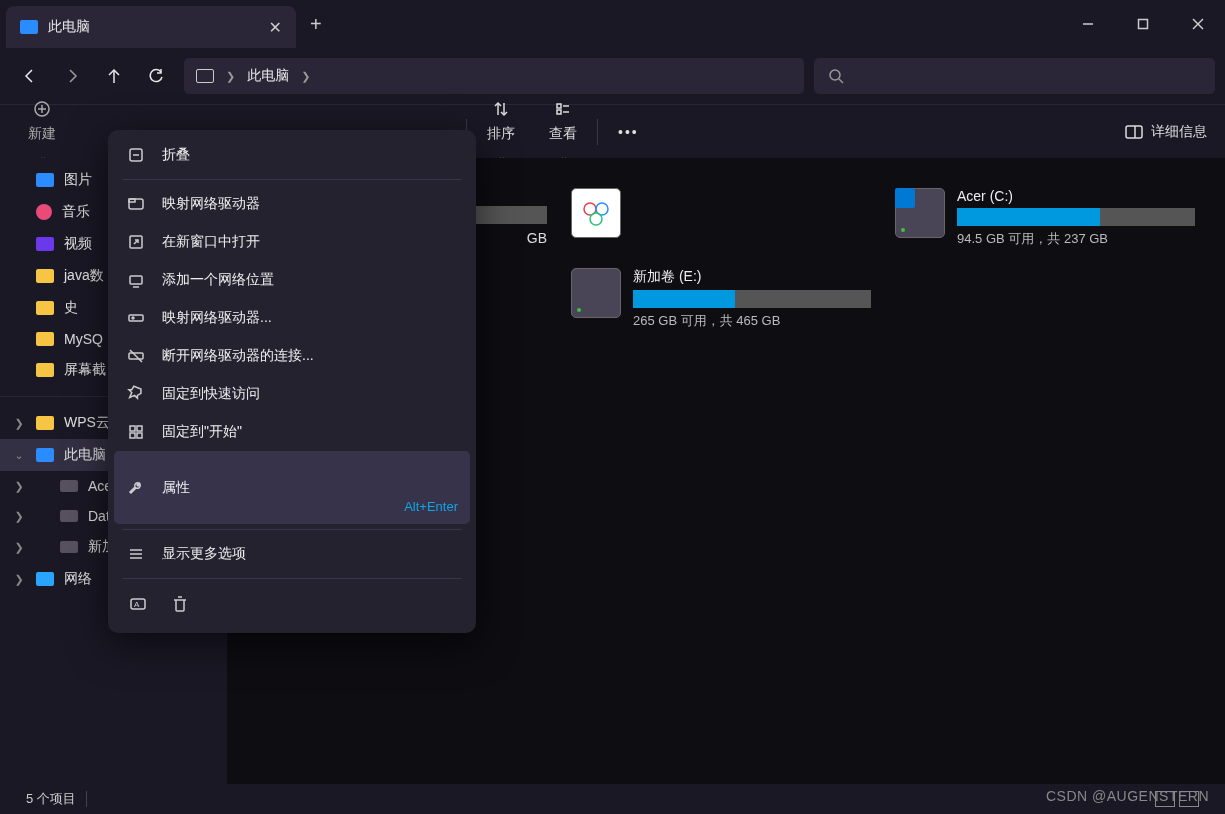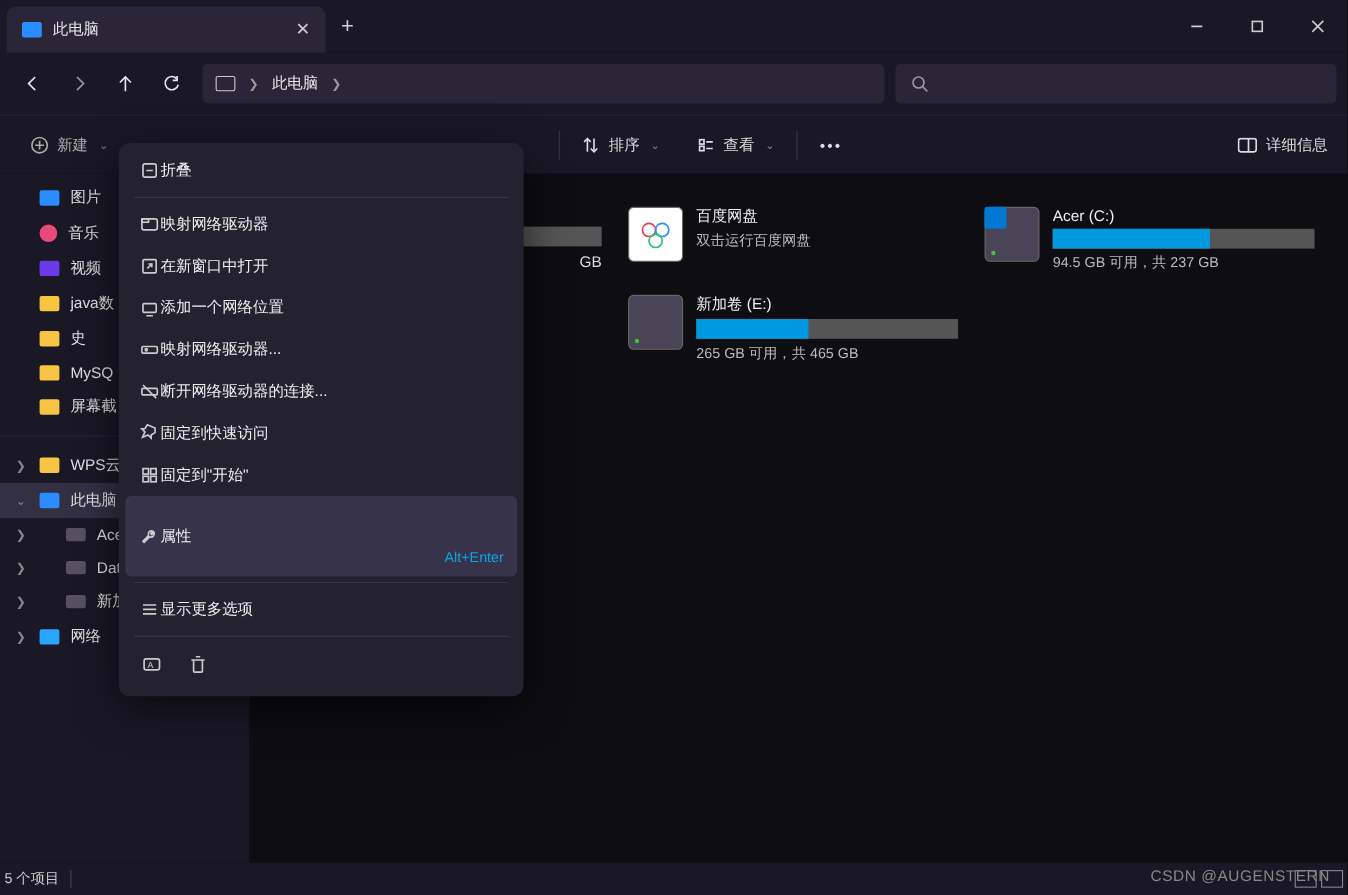--- a/index.html
+++ b/index.html
@@ -15,21 +15,21 @@
 .win-btn svg { width: 12px; height: 12px; }
 .navbar { height: 56px; background: #1a1825; display: flex; align-items: center; padding: 0 10px; gap: 2px; }
 .nav-icon { width: 40px; height: 40px; display: flex; align-items: center; justify-content: center; color: #9a9a9a; border-radius: 4px; }
 .nav-icon.active { color: #e8e8e8; }
 .addr { flex: none; width: 620px; height: 36px; background: #2a2537; border-radius: 5px; display: flex; align-items: center; padding: 0 12px; gap: 12px; margin-left: 6px; }
 .addr .mon2 { width: 18px; height: 14px; border: 1.5px solid #ccc; border-radius: 2px; display: inline-block; }
 .addr .sep { color: #999; font-size: 11px; }
 .search { flex: 1; height: 36px; background: #2a2537; border-radius: 5px; display: flex; align-items: center; padding: 0 14px; margin-left: 8px; color: #999; }
 .search-text { flex: 1; }
 .toolbar { height: 54px; background: #1a1825; display: flex; align-items: center; padding: 0 18px; gap: 0; border-top: 1px solid #2a2537; }
-.tb-btn { display: flex; align-items: center; gap: 8px; padding: 6px 10px; color: #aaa; border-radius: 4px; }
+.tb-btn { display: flex; align-items: center; gap: 8px; padding: 6px 10px; color: #aaa; border-radius: 4px; flex-direction: column; }
 .tb-btn svg { width: 16px; height: 16px; }
 .tb-chev { font-size: 10px; color: #888; margin-left: 2px; }
 .tb-sep { width: 1px; height: 26px; background: #3a3548; margin: 0 10px; }
 .tb-right { margin-left: auto; display: flex; align-items: center; gap: 8px; color: #ddd; }
 .body-row { display: flex; height: calc(100% - 48px - 56px - 54px - 30px); }
 .sidebar { width: 220px; background: #1a1825; padding: 6px 0; overflow: hidden; }
 .sb-item { display: flex; align-items: center; gap: 10px; padding: 7px 12px; color: #e0e0e0; }
 .sb-item .chev { width: 14px; text-align: center; color: #888; font-size: 11px; }
 .sb-item.selected { background: #343044; }
 .sb-folder { width: 18px; height: 14px; background: #f6c544; border-radius: 2px; display: inline-block; }
@@ -50,28 +50,28 @@
 .drive-icon .dot { position: absolute; bottom: 5px; left: 5px; width: 4px; height: 4px; background: #3dc23d; border-radius: 50%; }
 .drive-body { flex: 1; }
 .drive-name { color: #eee; margin-bottom: 4px; }
 .drive-sub { color: #bbb; font-size: 13px; }
 .drive-bar { height: 18px; background: #555; margin: 4px 0; position: relative; }
 .drive-fill { height: 100%; background: #0099e0; }
 .drive-partial { width: 240px; height: 18px; background: #555; margin-top: 18px; position: relative; }
 .drive-partial .fill { height: 100%; background: #0099e0; }
 .partial-label { color: #ddd; margin-top: 6px; }
 .ctx-menu { position: absolute; left: 108px; top: 130px; width: 368px; background: #252230; border-radius: 10px; padding: 6px; box-shadow: 0 10px 40px rgba(0,0,0,0.6); z-index: 100; }
-.ctx-item { display: flex; align-items: center; padding: 10px 12px; border-radius: 5px; color: #eee; text-align: right; }
+.ctx-item { display: flex; align-items: center; gap: 16px; padding: 10px 12px; border-radius: 5px; color: #eee; text-align: right; }
 .ctx-item.hover { background: #37334a; }
 .ctx-item .icn { width: 20px; display: flex; justify-content: center; color: #ccc; }
 .ctx-item .shortcut { margin-left: auto; color: #0ea5e9; font-size: 13px; margin-top: 38px; }
 .ctx-sep { height: 1px; background: #3a3548; margin: 5px 8px; }
 .ctx-bottom { display: flex; gap: 22px; padding: 10px 14px; }
 .ctx-bottom .icn { color: #ccc; }
-.statusbar { height: 30px; background: #1a1825; display: flex; align-items: center; padding: 0 4px; color: #ccc; font-size: 13px; }
+.statusbar { height: 30px; background: #1a1825; display: flex; align-items: center; padding: 0 26px; color: #ccc; font-size: 13px; }
 .statusbar .divider { width: 1px; height: 16px; background: #444; margin: 0 10px; }
 .view-icons { margin-left: auto; display: flex; gap: 4px; }
 .view-icons .vi { width: 20px; height: 16px; border: 1.5px solid #888; }
 .watermark { position: absolute; right: 16px; bottom: 10px; color: #888; font-size: 14px; letter-spacing: 0.5px; }
 svg { stroke: currentColor; fill: none; stroke-width: 1.5; }
 </style>
 </head>
 <body>
 
 <div class="titlebar">
@@ -269,24 +269,20 @@
       <div class="partial-label" style="margin-left:60px;text-align:right;width:240px">GB</div>
     </div>
 
     <div class="drive">
       <div class="drive-icon baidu">
         <svg width="36" height="36" viewBox="0 0 36 36" stroke-width="3">
             <circle cx="12" cy="14" r="6" stroke="#e64050"></circle>
             <circle cx="24" cy="14" r="6" stroke="#2a8cff"></circle>
             <circle cx="18" cy="24" r="6" stroke="#2ac47a"></circle>
           </svg>
-      </div>
-      <div class="drive-body">
-        <div class="drive-name">百度网盘</div>
-        <div class="drive-sub">双击运行百度网盘</div>
       </div>
     </div>
 
     <div class="drive">
       <div class="drive-icon acer">
           <span class="dot"></span>
         </div>
       <div class="drive-body">
         <div class="drive-name">Acer (C:)</div>
         <div class="drive-bar">

